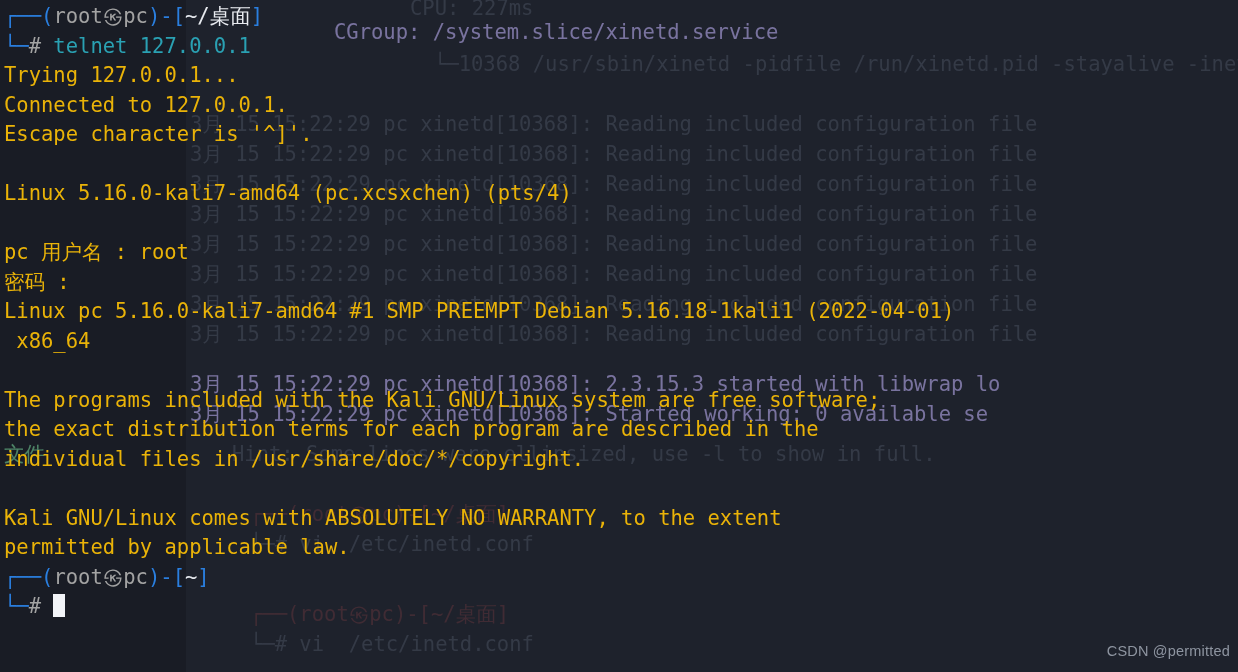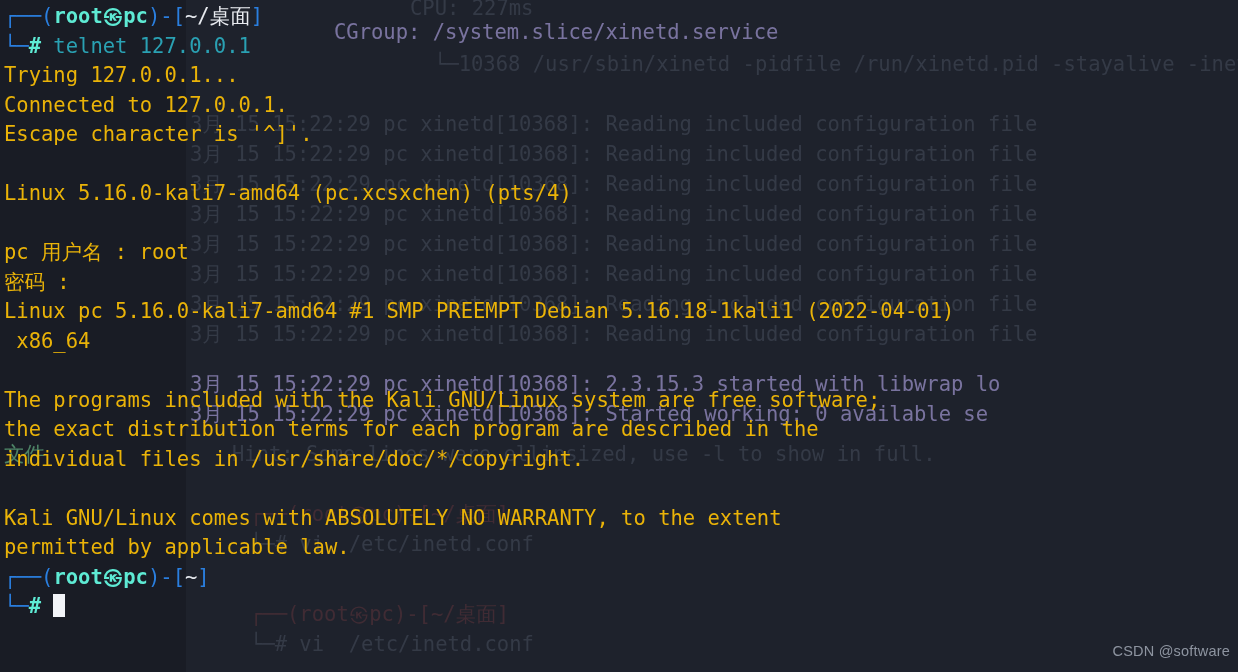--- a/index.html
+++ b/index.html
@@ -71,21 +71,21 @@
     white-space: pre;
   }
   .row {
     position: absolute;
     left: 4px;
     white-space: pre;
     color: #d6dae3;
   }
   .seg { white-space: pre; }
   .c-blue   { color: #2a7fe0; }
-  .c-red-b  { color: #5eead4; font-weight: bold; }
+  .c-red-b  { color: #a3a3a3; font-weight: normal; }
   .c-cyan   { color: #2aa1b3; }
   .c-white  { color: #e8ebf0; }
   .c-plain  { color: #eab308; }
 
   .cursor {
     display: inline-block;
     width: 12px;
     height: 23px;
     background: #f2f4f8;
     vertical-align: -4px;
@@ -108,15 +108,15 @@
 <body>
 
 <div id="terminal">
 
   <div id="bg-layer"><div class="bg-line dim" style="left: 406px; top: -6px;">CPU: 227ms</div><div class="bg-line bright" style="left: 330px; top: 18px;">CGroup: /system.slice/xinetd.service</div><div class="bg-line dim" style="left: 430px; top: 50px;">└─10368 /usr/sbin/xinetd -pidfile /run/xinetd.pid -stayalive -inetd_co</div><div class="bg-line dim" style="left: 186px; top: 110px;">3月 15 15:22:29 pc xinetd[10368]: Reading included configuration file</div><div class="bg-line dim" style="left: 186px; top: 140px;">3月 15 15:22:29 pc xinetd[10368]: Reading included configuration file</div><div class="bg-line dim" style="left: 186px; top: 170px;">3月 15 15:22:29 pc xinetd[10368]: Reading included configuration file</div><div class="bg-line dim" style="left: 186px; top: 200px;">3月 15 15:22:29 pc xinetd[10368]: Reading included configuration file</div><div class="bg-line dim" style="left: 186px; top: 230px;">3月 15 15:22:29 pc xinetd[10368]: Reading included configuration file</div><div class="bg-line dim" style="left: 186px; top: 260px;">3月 15 15:22:29 pc xinetd[10368]: Reading included configuration file</div><div class="bg-line dim" style="left: 186px; top: 290px;">3月 15 15:22:29 pc xinetd[10368]: Reading included configuration file</div><div class="bg-line dim" style="left: 186px; top: 320px;">3月 15 15:22:29 pc xinetd[10368]: Reading included configuration file</div><div class="bg-line bright" style="left: 186px; top: 370px;">3月 15 15:22:29 pc xinetd[10368]: 2.3.15.3 started with libwrap lo</div><div class="bg-line bright" style="left: 186px; top: 400px;">3月 15 15:22:29 pc xinetd[10368]: Started working: 0 available se</div><div class="bg-line dim" style="left: 228px; top: 440px;">Hint: Some lines were ellipsized, use -l to show in full.</div><div class="bg-line greyish" style="left: 0px; top: 440px;">文件</div><div class="bg-line redish" style="left: 246px; top: 500px;">┌──(root㉿pc)-[~/桌面]</div><div class="bg-line dim" style="left: 246px; top: 530px;">└─# vi  /etc/inetd.conf</div><div class="bg-line redish" style="left: 246px; top: 600px;">┌──(root㉿pc)-[~/桌面]</div><div class="bg-line dim" style="left: 246px; top: 630px;">└─# vi  /etc/inetd.conf</div></div>
   <div id="bg-band-left"></div>
   <div id="bg-band-mid"></div>
 
   <div id="fg-layer"><div class="row" style="top: 2px;"><span class="seg c-blue">┌──</span><span class="seg c-blue">(</span><span class="seg c-red-b">root</span><span class="seg c-red-b">㉿</span><span class="seg c-red-b">pc</span><span class="seg c-blue">)</span><span class="seg c-blue">-</span><span class="seg c-blue">[</span><span class="seg c-white">~/桌面</span><span class="seg c-blue">]</span></div><div class="row" style="top: 31.5px;"><span class="seg c-blue">└─</span><span class="seg c-red-b">#</span><span class="seg c-cyan"> telnet 127.0.0.1</span></div><div class="row" style="top: 61px;"><span class="seg c-plain">Trying 127.0.0.1...</span></div><div class="row" style="top: 90.5px;"><span class="seg c-plain">Connected to 127.0.0.1.</span></div><div class="row" style="top: 120px;"><span class="seg c-plain">Escape character is '^]'.</span></div><div class="row" style="top: 149.5px;"><span class="seg c-plain"></span></div><div class="row" style="top: 179px;"><span class="seg c-plain">Linux 5.16.0-kali7-amd64 (pc.xcsxchen) (pts/4)</span></div><div class="row" style="top: 208.5px;"><span class="seg c-plain"></span></div><div class="row" style="top: 238px;"><span class="seg c-plain">pc 用户名 : root</span></div><div class="row" style="top: 267.5px;"><span class="seg c-plain">密码 :</span></div><div class="row" style="top: 297px;"><span class="seg c-plain">Linux pc 5.16.0-kali7-amd64 #1 SMP PREEMPT Debian 5.16.18-1kali1 (2022-04-01)</span></div><div class="row" style="top: 326.5px;"><span class="seg c-plain"> x86_64</span></div><div class="row" style="top: 356px;"><span class="seg c-plain"></span></div><div class="row" style="top: 385.5px;"><span class="seg c-plain">The programs included with the Kali GNU/Linux system are free software;</span></div><div class="row" style="top: 415px;"><span class="seg c-plain">the exact distribution terms for each program are described in the</span></div><div class="row" style="top: 444.5px;"><span class="seg c-plain">individual files in /usr/share/doc/*/copyright.</span></div><div class="row" style="top: 474px;"><span class="seg c-plain"></span></div><div class="row" style="top: 503.5px;"><span class="seg c-plain">Kali GNU/Linux comes with ABSOLUTELY NO WARRANTY, to the extent</span></div><div class="row" style="top: 533px;"><span class="seg c-plain">permitted by applicable law.</span></div><div class="row" style="top: 562.5px;"><span class="seg c-blue">┌──</span><span class="seg c-blue">(</span><span class="seg c-red-b">root</span><span class="seg c-red-b">㉿</span><span class="seg c-red-b">pc</span><span class="seg c-blue">)</span><span class="seg c-blue">-</span><span class="seg c-blue">[</span><span class="seg c-white">~</span><span class="seg c-blue">]</span></div><div class="row" style="top: 592px;"><span class="seg c-blue">└─</span><span class="seg c-red-b">#</span><span class="seg c-cyan"></span> <span class="cursor"></span></div></div>
 
-  <div id="watermark">CSDN @software</div>
+  <div id="watermark">CSDN @permitted</div>
 
 </div>
 
 </body></html>

